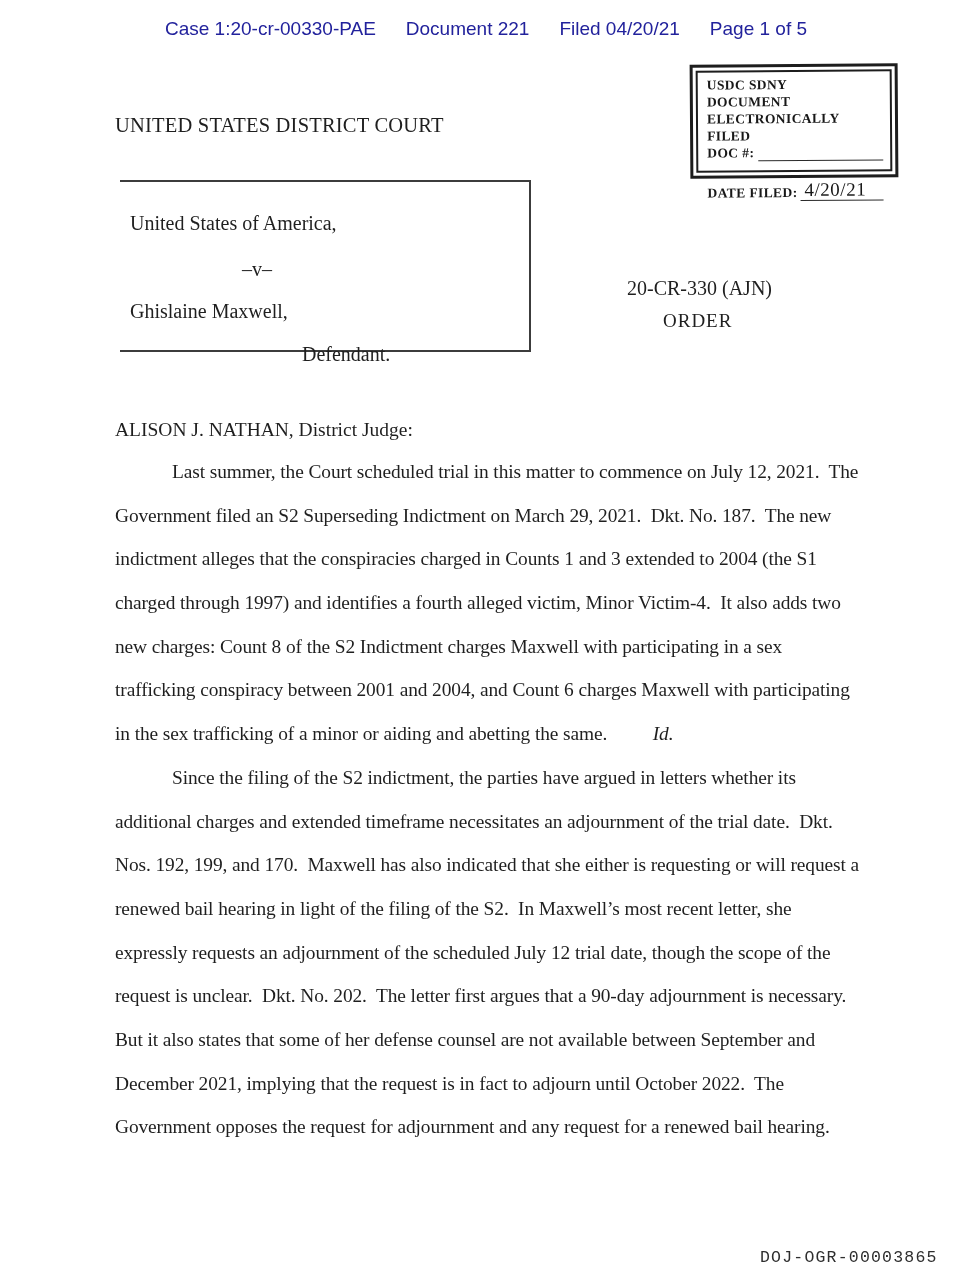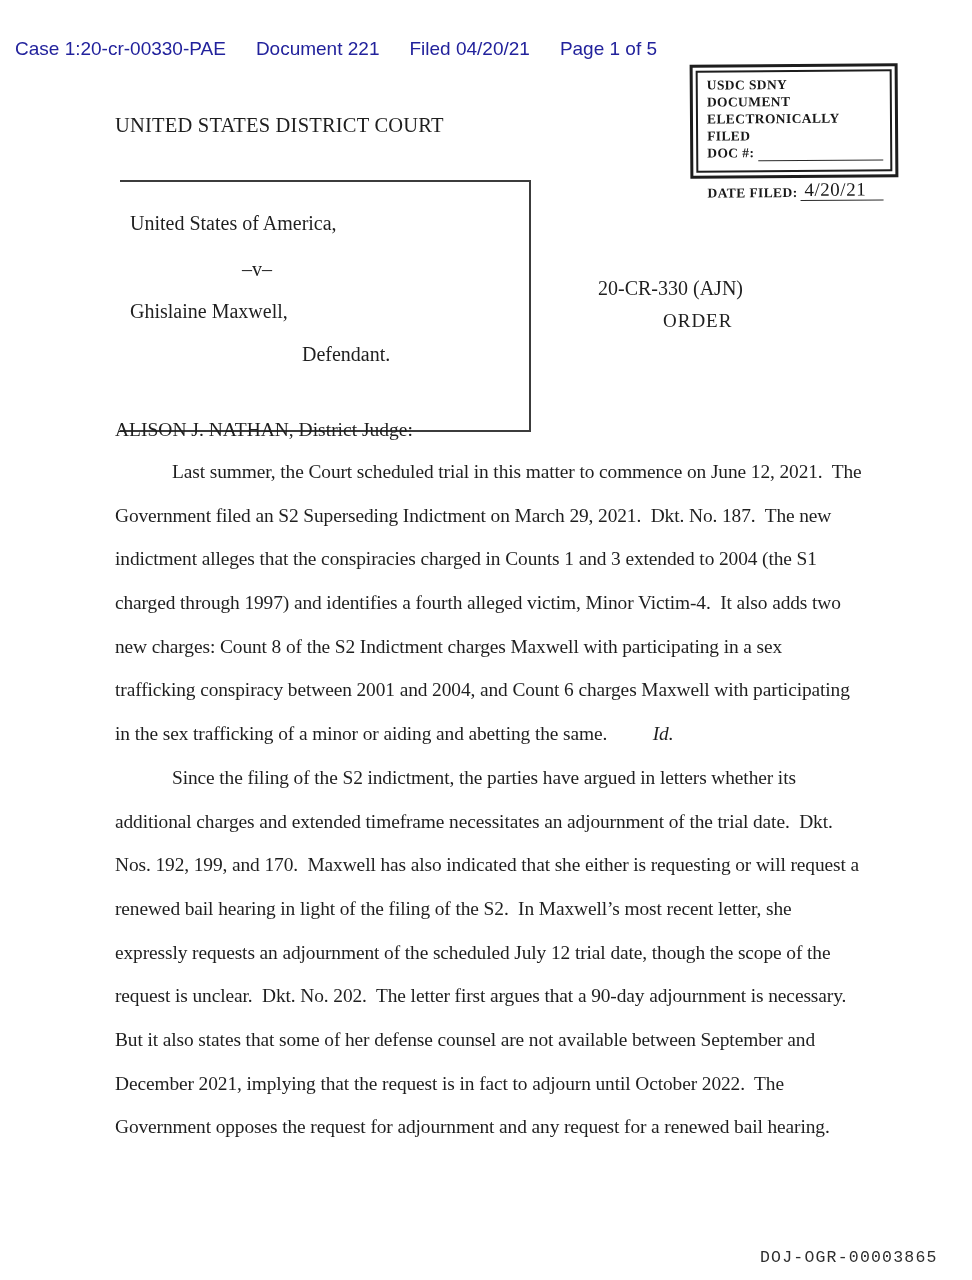--- a/index.html
+++ b/index.html
@@ -14,26 +14,25 @@
     font-family: "Liberation Serif", serif;
     color: #1f1f1f;
   }
 
   
   .pacer-header {
     position: absolute;
     top: 18px;
     left: 0;
     width: 100%;
-    text-align: left;
+    text-align: center;
     font-family: "Liberation Sans", sans-serif;
     font-size: 19px;
     color: #22229c;
     white-space: nowrap;
-    margin-top: 20px;
   }
   .pacer-header span { margin: 0 15px; }
 
   
   .stamp {
     position: absolute;
     left: 690px;
     top: 64px;
     width: 208px;
     height: 114px;
@@ -87,35 +86,35 @@
     line-height: 23px;
     letter-spacing: 0.2px;
   }
 
   
   .caption-box {
     position: absolute;
     left: 120px;
     top: 180px;
     width: 411px;
-    height: 252px;
+    height: 172px;
     border-top: 2px solid #3c3c3c;
     border-right: 2px solid #3c3c3c;
     border-bottom: 2px solid #3c3c3c;
   }
   .caption-box .cap-line { position: absolute; font-size: 20px; white-space: pre; }
   .cap-plaintiff { left: 10px; top: 30px; }
   .cap-versus { left: 122px; top: 76px; }
   .cap-defendant-name { left: 10px; top: 118px; }
   .cap-defendant-label { left: 182px; top: 161px; }
 
   
   .case-number {
     position: absolute;
-    left: 598px;
+    left: 627px;
     top: 277px;
     font-size: 20px;
     white-space: pre;
   }
   .order-label {
     position: absolute;
     left: 663px;
     top: 310px;
     font-size: 19px;
     letter-spacing: 1px;
@@ -200,21 +199,21 @@
     <div class="cap-line cap-defendant-name">Ghislaine Maxwell,</div>
     <div class="cap-line cap-defendant-label">Defendant.</div>
   </div>
 
   <div class="case-number">20-CR-330 (AJN)</div>
   <div class="order-label">ORDER</div>
 
   <div class="judge-line">ALISON J. NATHAN, District Judge:</div>
 
   <div class="body-text" id="body-lines">
-      <div class="line indent">Last summer, the Court scheduled trial in this matter to commence on June 12, 2021.  The</div>
+      <div class="line indent">Last summer, the Court scheduled trial in this matter to commence on July 12, 2021.  The</div>
       <div class="line">Government filed an S2 Superseding Indictment on March 29, 2021.  Dkt. No. 187.  The new</div>
       <div class="line">indictment alleges that the conspiracies charged in Counts 1 and 3 extended to 2004 (the S1</div>
       <div class="line">charged through 1997) and identifies a fourth alleged victim, Minor Victim-4.  It also adds two</div>
       <div class="line">new charges: Count 8 of the S2 Indictment charges Maxwell with participating in a sex</div>
       <div class="line">trafficking conspiracy between 2001 and 2004, and Count 6 charges Maxwell with participating</div>
       <div class="line">in the sex trafficking of a minor or aiding and abetting the same.  <em>Id.</em></div>
       <div class="line indent">Since the filing of the S2 indictment, the parties have argued in letters whether its</div>
       <div class="line">additional charges and extended timeframe necessitates an adjournment of the trial date.  Dkt.</div>
       <div class="line">Nos. 192, 199, and 170.  Maxwell has also indicated that she either is requesting or will request a</div>
       <div class="line">renewed bail hearing in light of the filing of the S2.  In Maxwell’s most recent letter, she</div>

